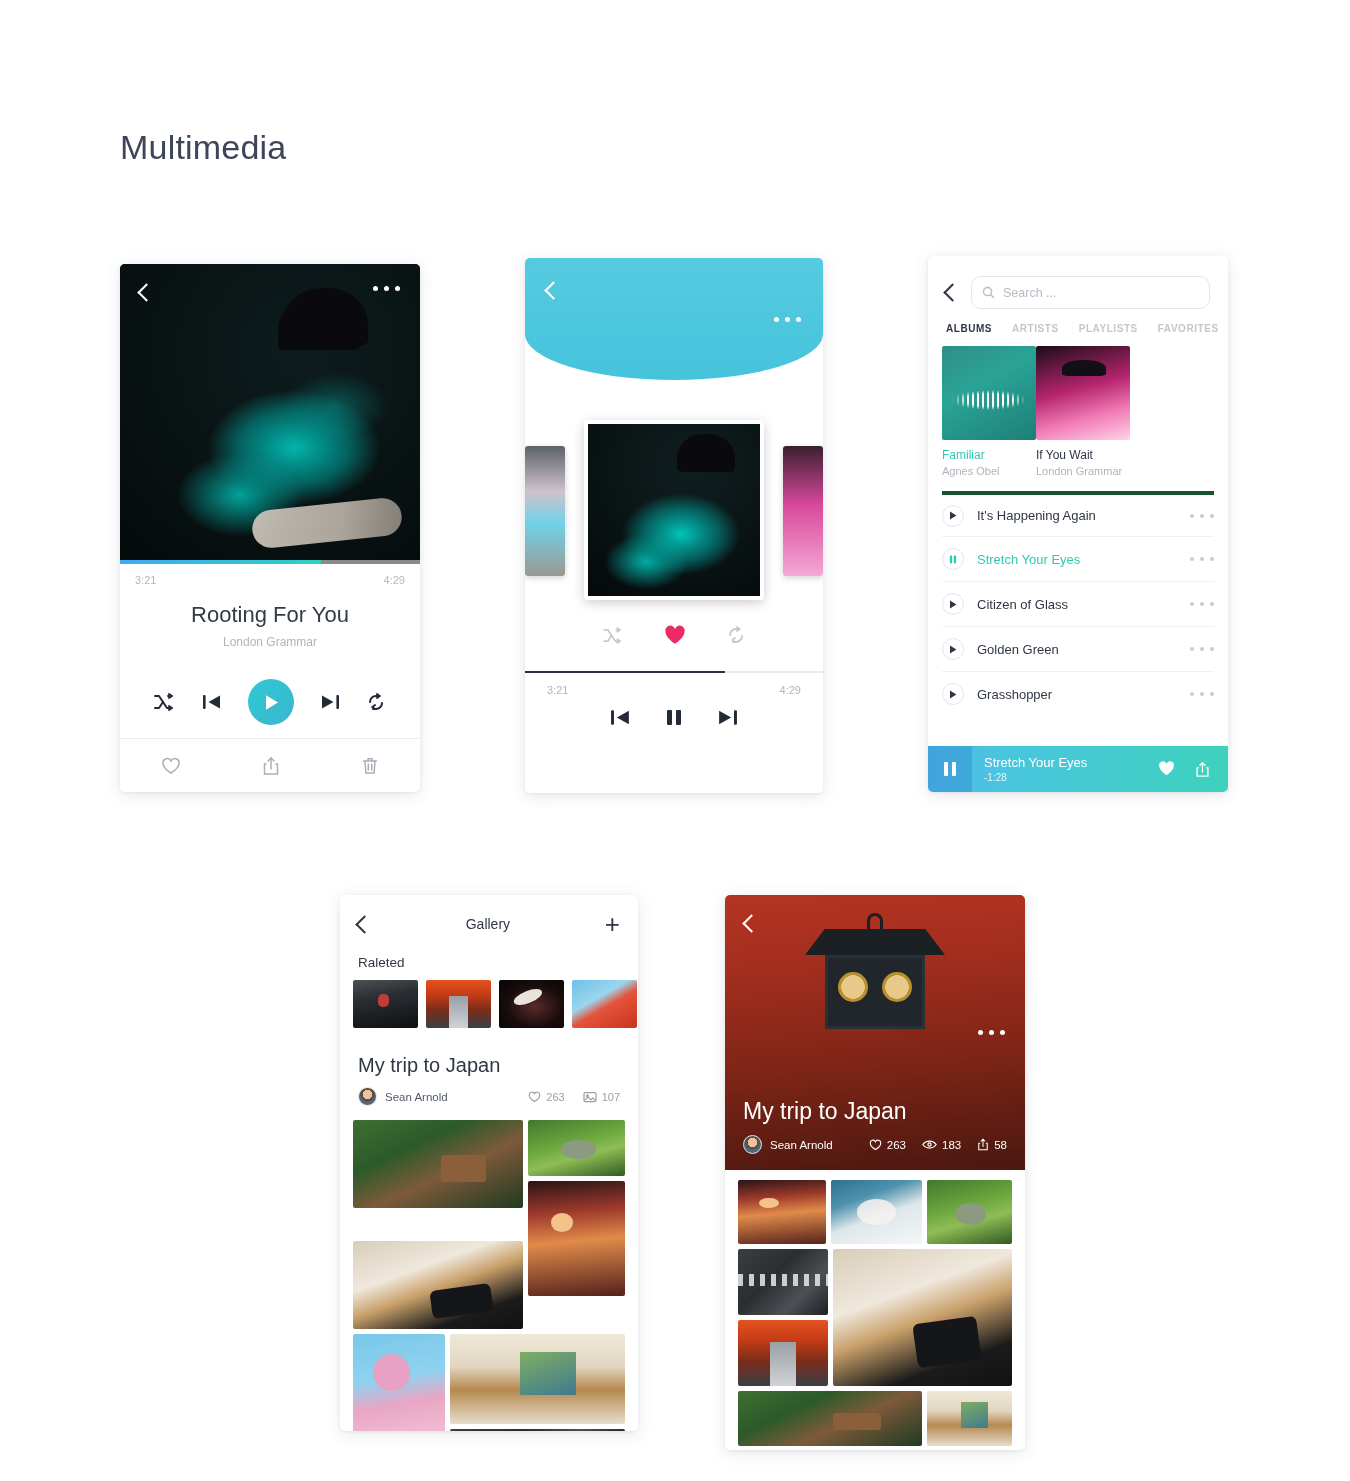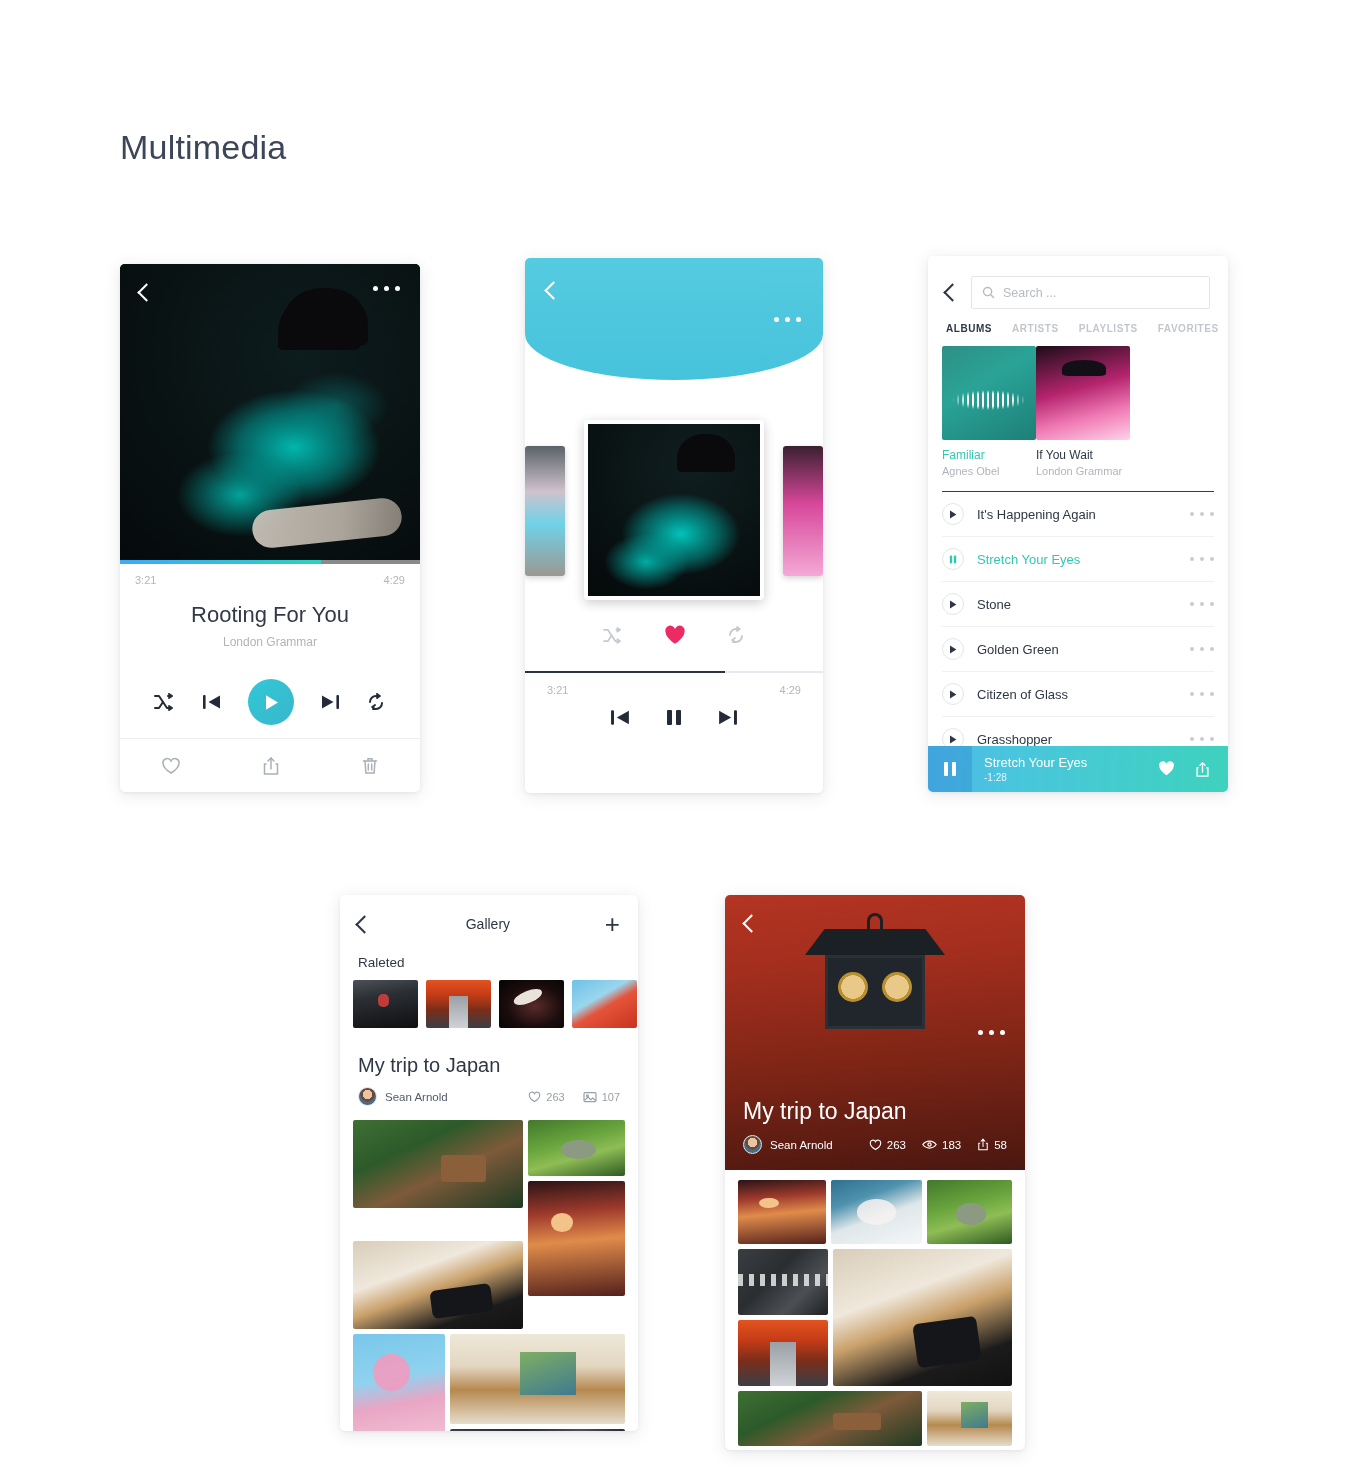--- a/index.html
+++ b/index.html
@@ -119,21 +119,21 @@
   .c2-sep .fill { position:absolute; left:0; top:0; height:100%; background:#2b3342; }
   .c2-times { display:flex; justify-content:space-between; padding:11px 22px 0; font-size:11px; color:#b3b6bd; }
   .c2-bctrls { display:flex; align-items:center; justify-content:center; gap:34px; margin-top:12px; color:#232a38; }
 
   
   #card3 { left:928px; top:256px; width:300px; height:536px; }
   .c3-search {
     display:flex; align-items:center; gap:12px; padding:20px 18px 0;
   }
   .c3-input {
-    flex:1; height:33px; border:1px solid #e2e5e9; border-radius:2px;
+    flex:1; height:33px; border:1px solid #e2e5e9; border-radius:10px;
     display:flex; align-items:center; gap:8px; padding:0 10px;
     font-size:12.5px; color:#b7bbc2;
   }
   .c3-tabs { display:flex; gap:20px; padding:14px 18px 0; font-size:10px; letter-spacing:.55px; }
   .c3-tabs span { color:#c3c7cd; font-weight:700; }
   .c3-tabs span.active { color:#2f3745; }
   .c3-albums { display:flex; padding:12px 0 0 14px; }
   .c3-alb { width:94px; flex:none; }
   .c3-alb .cov { width:94px; height:94px; border-radius:2px; position:relative; overflow:hidden; }
   .alb1 { background: linear-gradient(150deg,#2f8f86 0%, #2aa396 40%, #1d7f78 100%); }
@@ -154,21 +154,21 @@
     background:#121016; border-radius:50% 50% 14% 14%;
   }
   .c3-name { font-size:12px; margin-top:8px; color:#2f3745; white-space:nowrap; }
   .c3-name.sel { color:#31c9b0; }
   .c3-sub { font-size:11px; margin-top:3px; color:#b0b4bb; white-space:nowrap; }
   .c3-tracks { margin-top:14px; padding:0 14px; }
   .c3-tr {
     display:flex; align-items:center; gap:13px; height:45px;
     border-top:1px solid #eef0f2; font-size:13px; color:#2f3745;
   }
-  .c3-tr:first-child { border-top:1px solid #14532d; }
+  .c3-tr:first-child { border-top:4px solid #14532d; }
   .c3-tr.playing { color:#31c9b0; }
   .c3-tr .nm { flex:1; }
   .c3-tr .bdot { color:#c8ccd2; }
   .tr-btn {
     width:22px; height:22px; border-radius:50%; border:1px solid #e3e6ea;
     display:flex; align-items:center; justify-content:center; flex:none; background:#fff;
   }
   .c3-mini {
     position:absolute; left:0; right:0; bottom:0; height:46px; display:flex; align-items:center;
     background: linear-gradient(90deg,#4fb8e8 0%, #49c6dd 28%, #3ed2bd 100%);
@@ -487,47 +487,34 @@
             <i></i>
             <i></i>
           </span>
         </div>
         <div class="c3-tr">
           <span class="tr-btn">
             <svg width="8" height="9" viewBox="0 0 8 9" fill="currentColor">
               <path d="M1 0.6v7.8L7.4 4.5z"></path>
             </svg>
           </span>
-          <span class="nm">Stone</span>
+          <span class="nm">Citizen of Glass</span>
           <span class="dots sm bdot">
             <i></i>
             <i></i>
             <i></i>
           </span>
         </div>
         <div class="c3-tr">
           <span class="tr-btn">
             <svg width="8" height="9" viewBox="0 0 8 9" fill="currentColor">
               <path d="M1 0.6v7.8L7.4 4.5z"></path>
             </svg>
           </span>
           <span class="nm">Golden Green</span>
-          <span class="dots sm bdot">
-            <i></i>
-            <i></i>
-            <i></i>
-          </span>
-        </div>
-        <div class="c3-tr">
-          <span class="tr-btn">
-            <svg width="8" height="9" viewBox="0 0 8 9" fill="currentColor">
-              <path d="M1 0.6v7.8L7.4 4.5z"></path>
-            </svg>
-          </span>
-          <span class="nm">Citizen of Glass</span>
           <span class="dots sm bdot">
             <i></i>
             <i></i>
             <i></i>
           </span>
         </div>
         <div class="c3-tr">
           <span class="tr-btn">
             <svg width="8" height="9" viewBox="0 0 8 9" fill="currentColor">
               <path d="M1 0.6v7.8L7.4 4.5z"></path>

